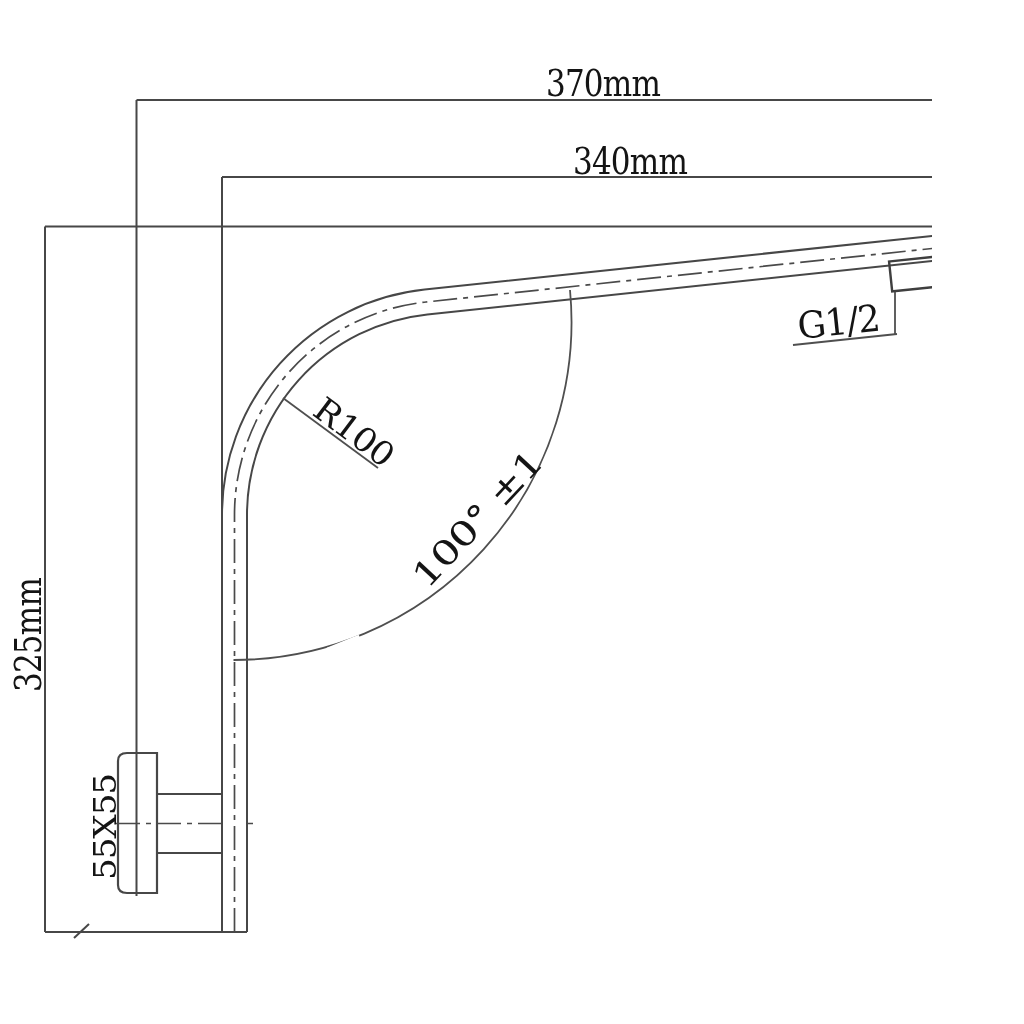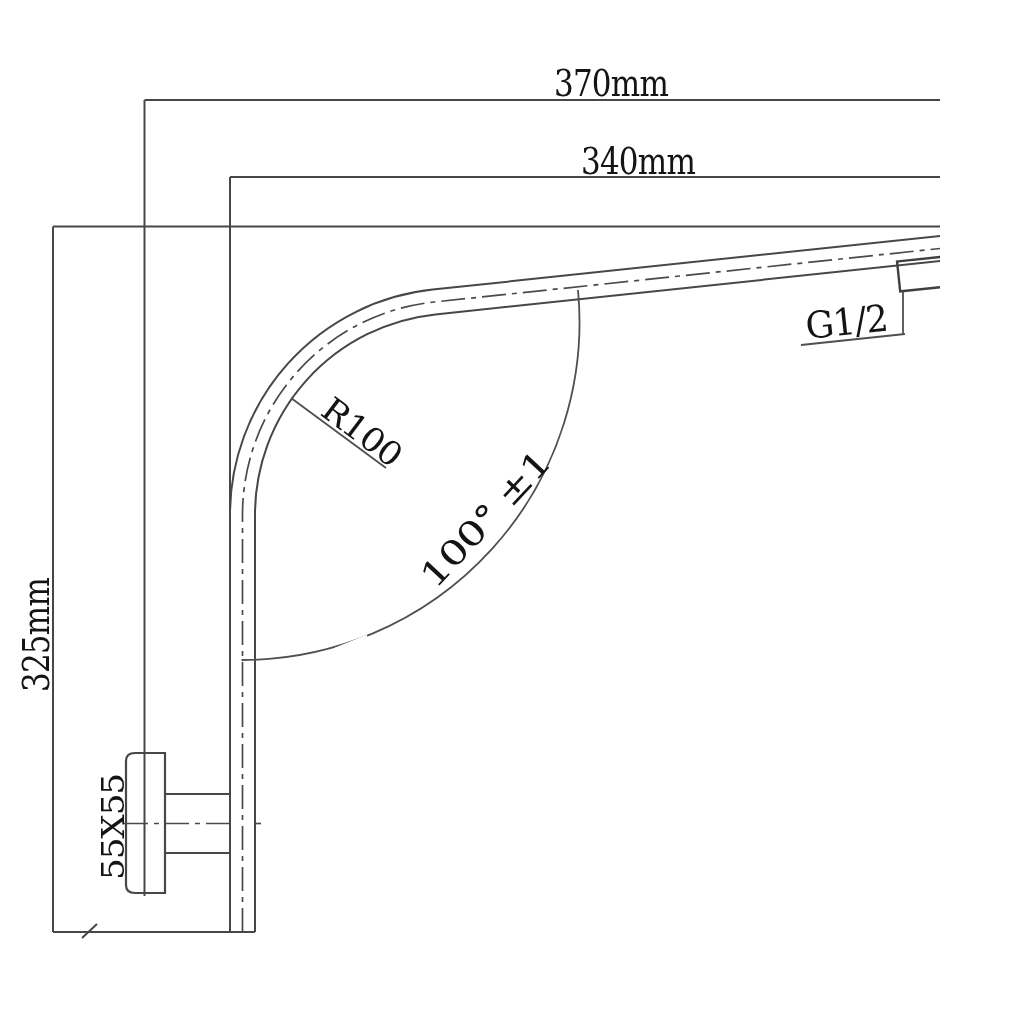--- a/index.html
+++ b/index.html
@@ -3,21 +3,20 @@
 <meta charset="utf-8">
 <style>
   html, body { margin: 0; padding: 0; background: #ffffff; }
   .stage {
     position: relative;
     width: 932px;
     height: 1024px;
     background: #ffffff;
     overflow: hidden;
     font-family: "DejaVu Serif", serif;
-    padding-left: 8px;
   }
   svg { display: block; }
   .thin   { stroke: #474747; stroke-width: 2;   fill: none; stroke-linecap: butt; }
   .thin15 { stroke: #4f4f4f; stroke-width: 1.8; fill: none; }
   .cline  { stroke: #4a4a4a; stroke-width: 1.7; fill: none; stroke-dasharray: 24 6 5 6; }
   .pipe-base { stroke: #474747; stroke-width: 27; fill: none; }
   .pipe-fill { stroke: #ffffff; stroke-width: 23; fill: none; }
   .whitepatch { stroke: #ffffff; stroke-width: 7; fill: none; }
   .plate  { fill: #ffffff; stroke: #474747; stroke-width: 2.2; }
   .fitting{ fill: none; stroke: #3f3f3f; stroke-width: 2.4; }

